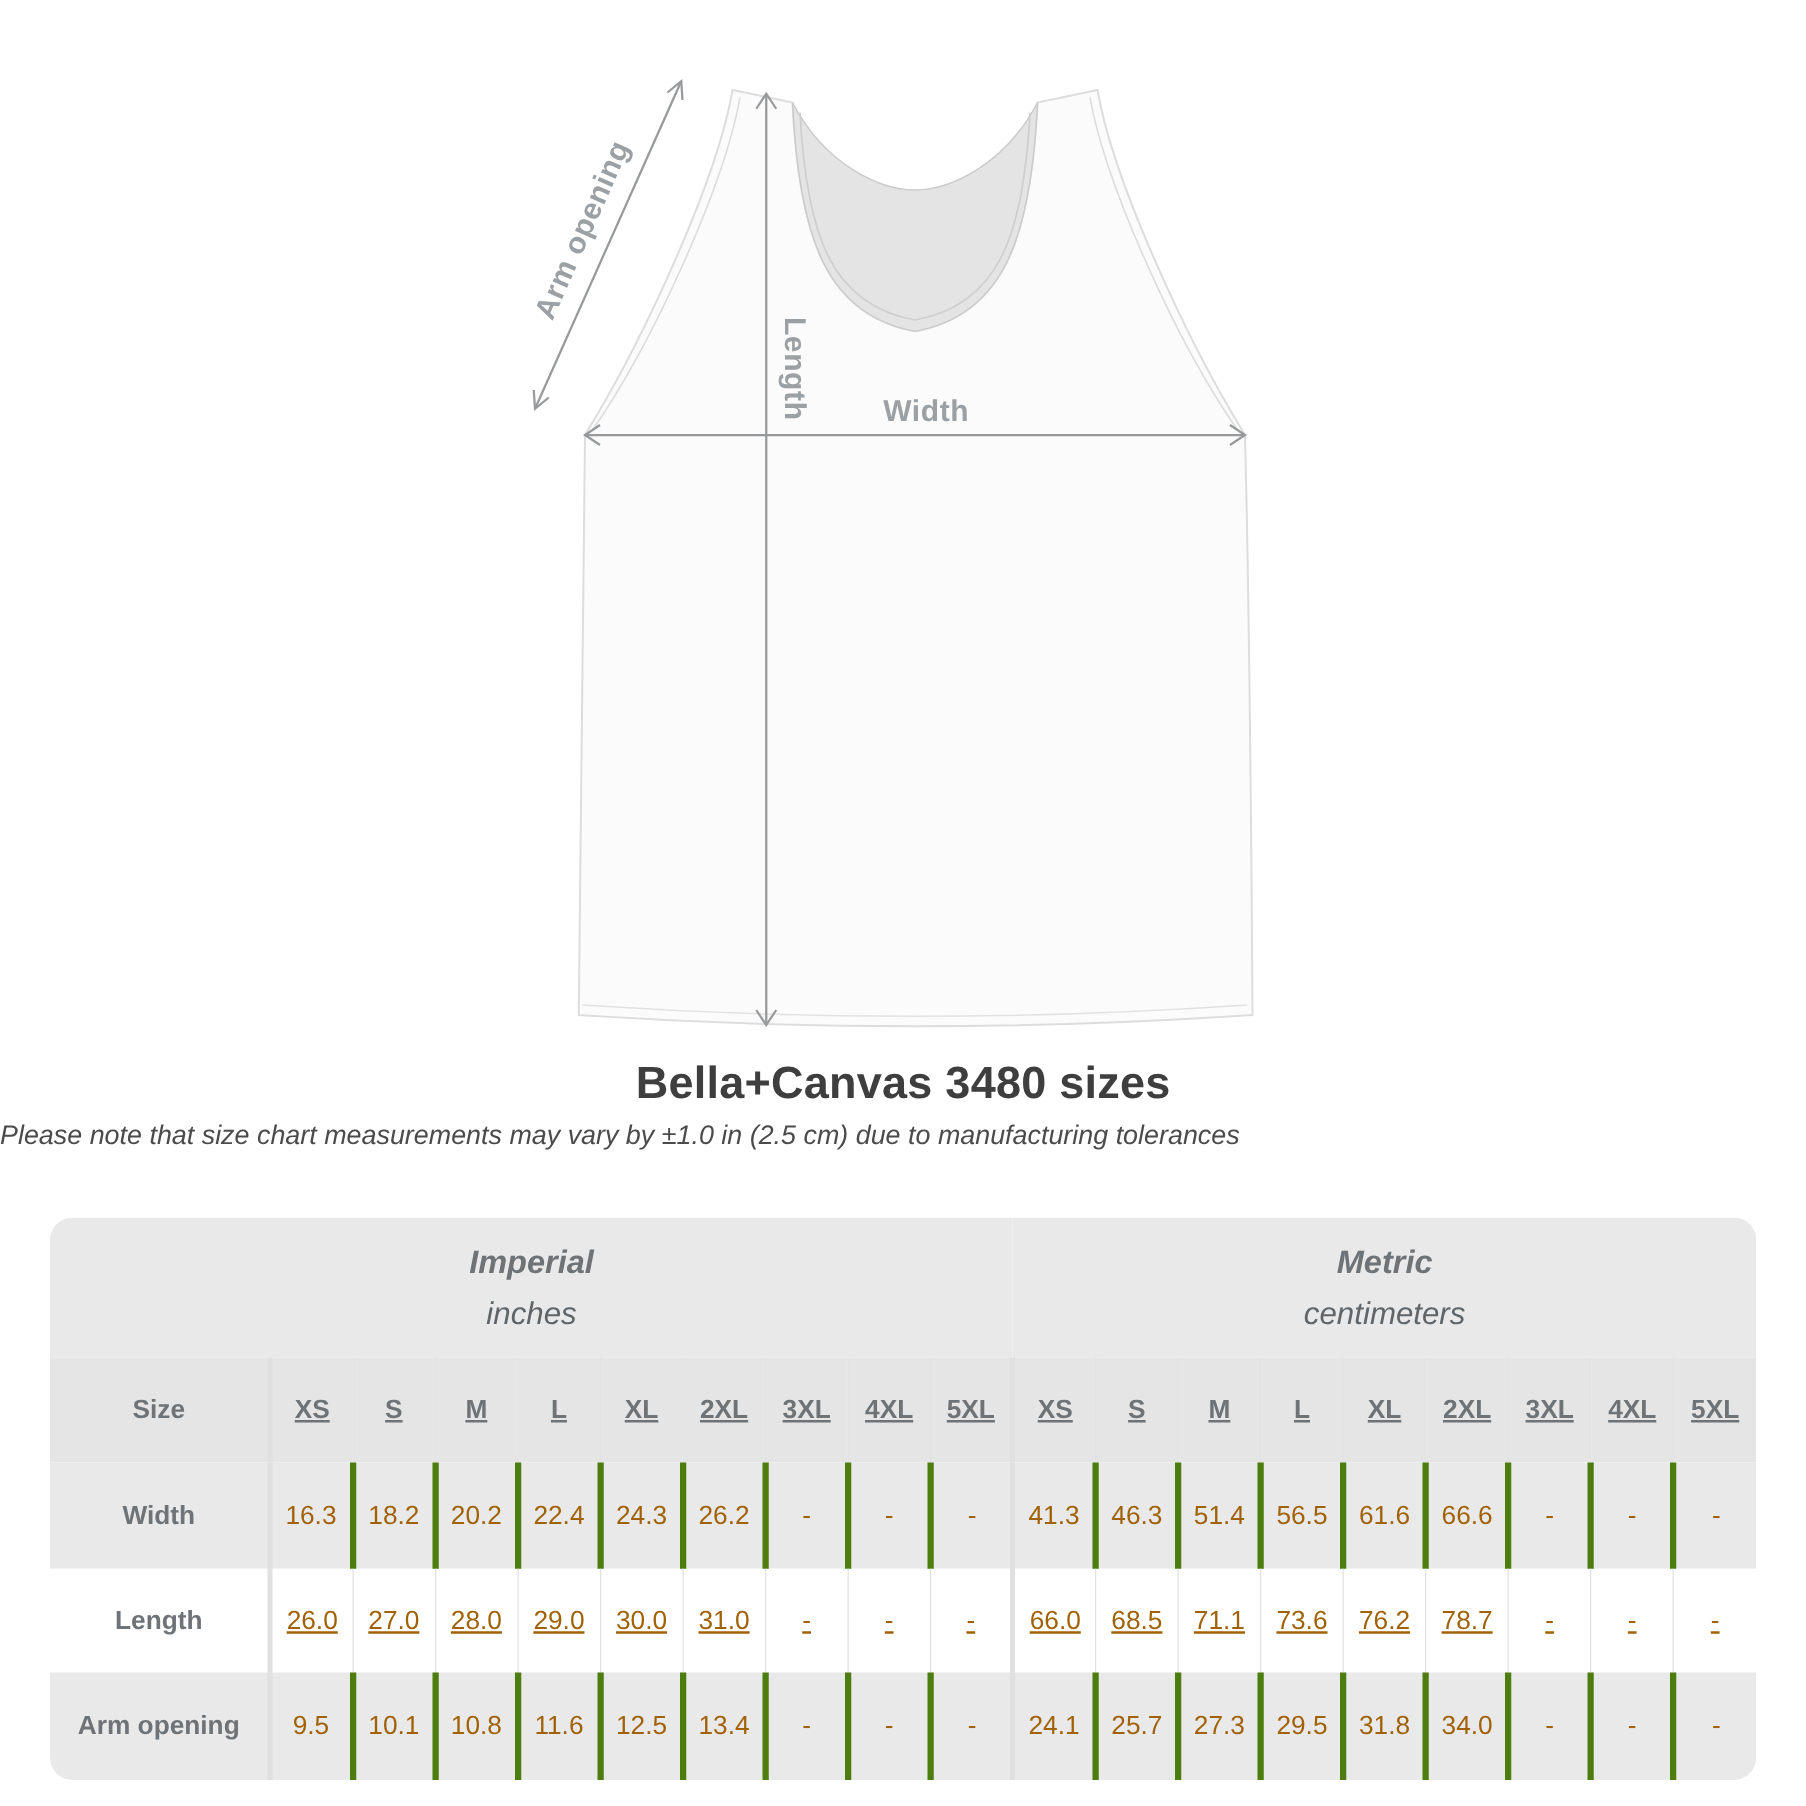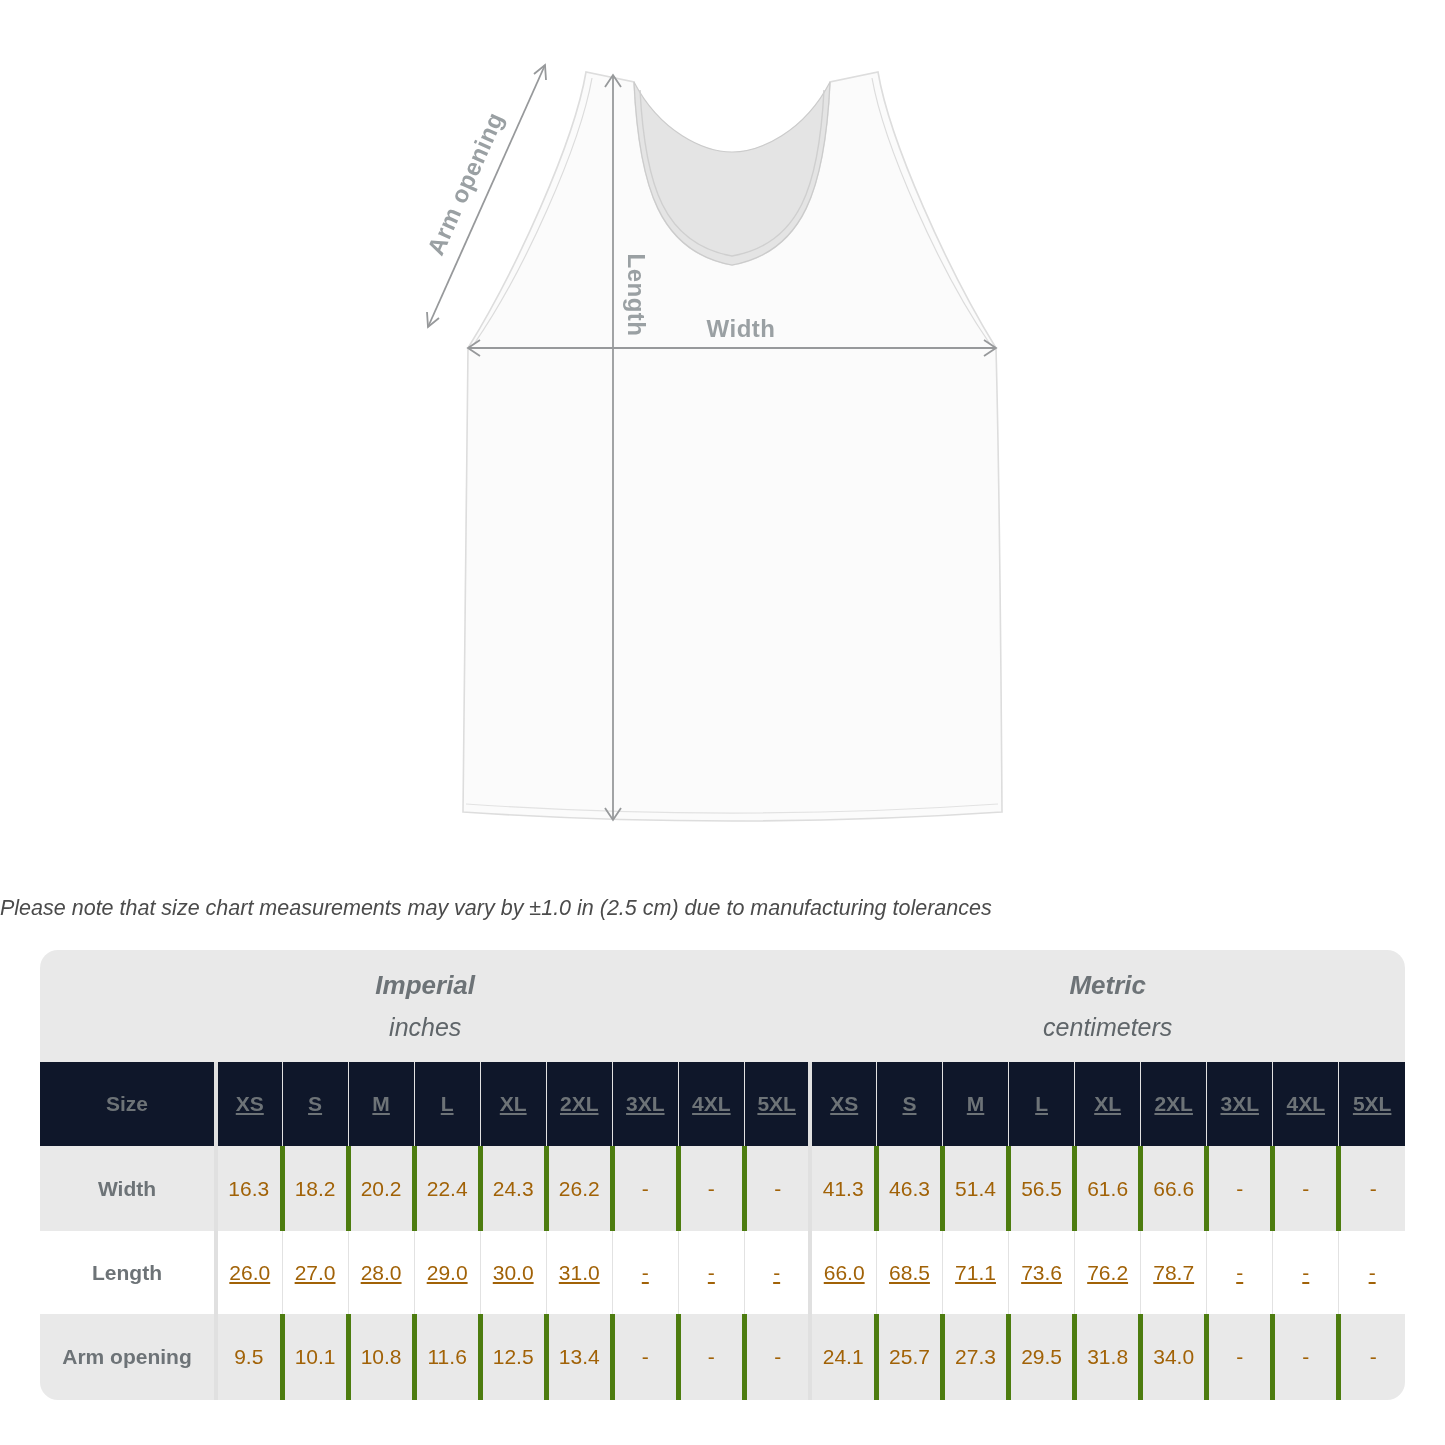--- a/index.html
+++ b/index.html
@@ -10,30 +10,30 @@
   
   .illus { position:absolute; left:412px; top:28px; width:620px; height:810px; }
 
   
   .title { position:absolute; top:845px; left:0; width:100%; text-align:center;
            font-size:36px; font-weight:bold; color:#3e3e3e; letter-spacing:0.2px; }
   .note  { position:absolute; top:896px; left:0; width:100%; text-align:left;
            font-size:21.5px; font-style:italic; color:#4b4b4b; }
 
   
-  .card { position:absolute; left:40px; top:950px; width:1365px; height:450px;
+  .card { position:absolute; left:40px; top:974px; width:1365px; height:450px;
           border-radius:18px; overflow:hidden; }
   .card table { width:100%; height:100%; border-collapse:collapse; table-layout:fixed; }
   .card th, .card td { text-align:center; vertical-align:middle; padding:0; }
 
   tr.band th { background:#e9e9e9; height:112px; vertical-align:middle; }
   .unit-name { font-size:26px; font-weight:bold; font-style:italic; color:#6d7377; margin-bottom:12px; }
   .unit-sub  { font-size:25px; font-style:italic; font-weight:normal; color:#5f6569; }
 
-  tr.r-size   { height:84px; background:#0f172a; }
+  tr.r-size   { height:84px; background:#e5e5e5; }
   tr.r-width  { height:85px; background:#e9e9e9; }
   tr.r-length { height:83px; background:#ffffff; }
   tr.r-arm    { height:86px; background:#e9e9e9; }
 
   .lbl { font-size:21px; font-weight:bold; color:#6d7377; }
   .sz  { font-size:21px; font-weight:bold; color:#6d7377; }
   td.c { font-size:21px; color:#a16207; }
 
   tr.white .c { border-left:1px solid #e2e2e2;text-decoration:underline; }
   tr.gray  .c { border-left:5px solid #4d7c0f; }
@@ -78,20 +78,21 @@
       <polyline points="27,290 16,299 15,284"></polyline>
     </g>
 
     <g font-family="Liberation Sans, sans-serif" font-size="24" font-weight="bold" fill="#9aa0a3" text-anchor="middle" letter-spacing="0.5">
       <text x="61" y="159" transform="rotate(-66 61 159)">Arm opening</text>
       <text x="216" y="267" transform="rotate(90 216 267)">Length</text>
       <text x="329" y="309">Width</text>
     </g>
   </svg>
 
+  <div class="title">Bella+Canvas 3480 sizes</div>
   <div class="note">Please note that size chart measurements may vary by ±1.0 in (2.5 cm) due to manufacturing tolerances</div>
 
   <div class="card">
     <table>
       <colgroup>
         <col style="width:176px">
         <col span="18">
       </colgroup>
 
       <tbody>

